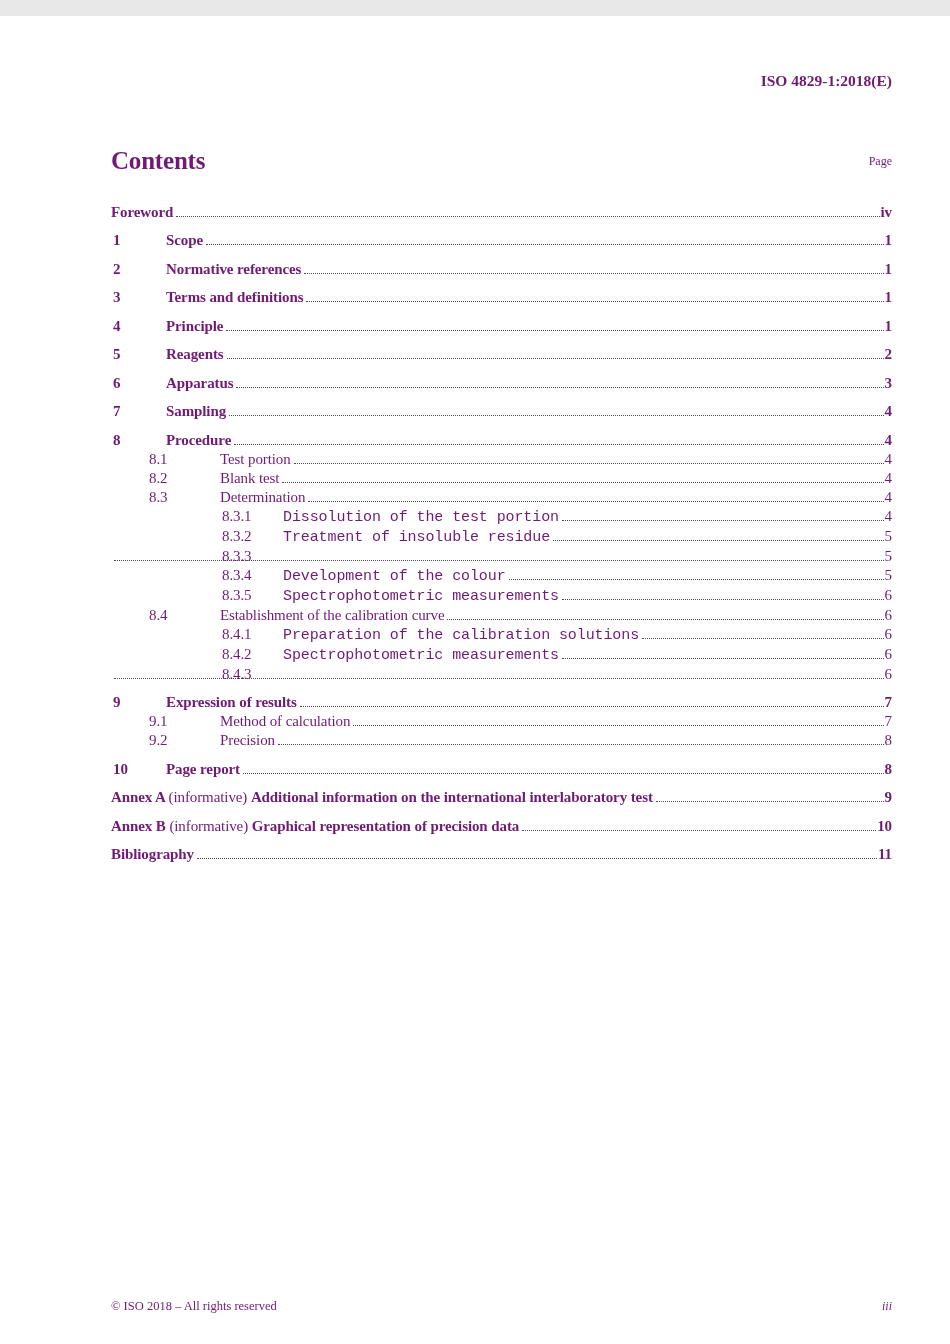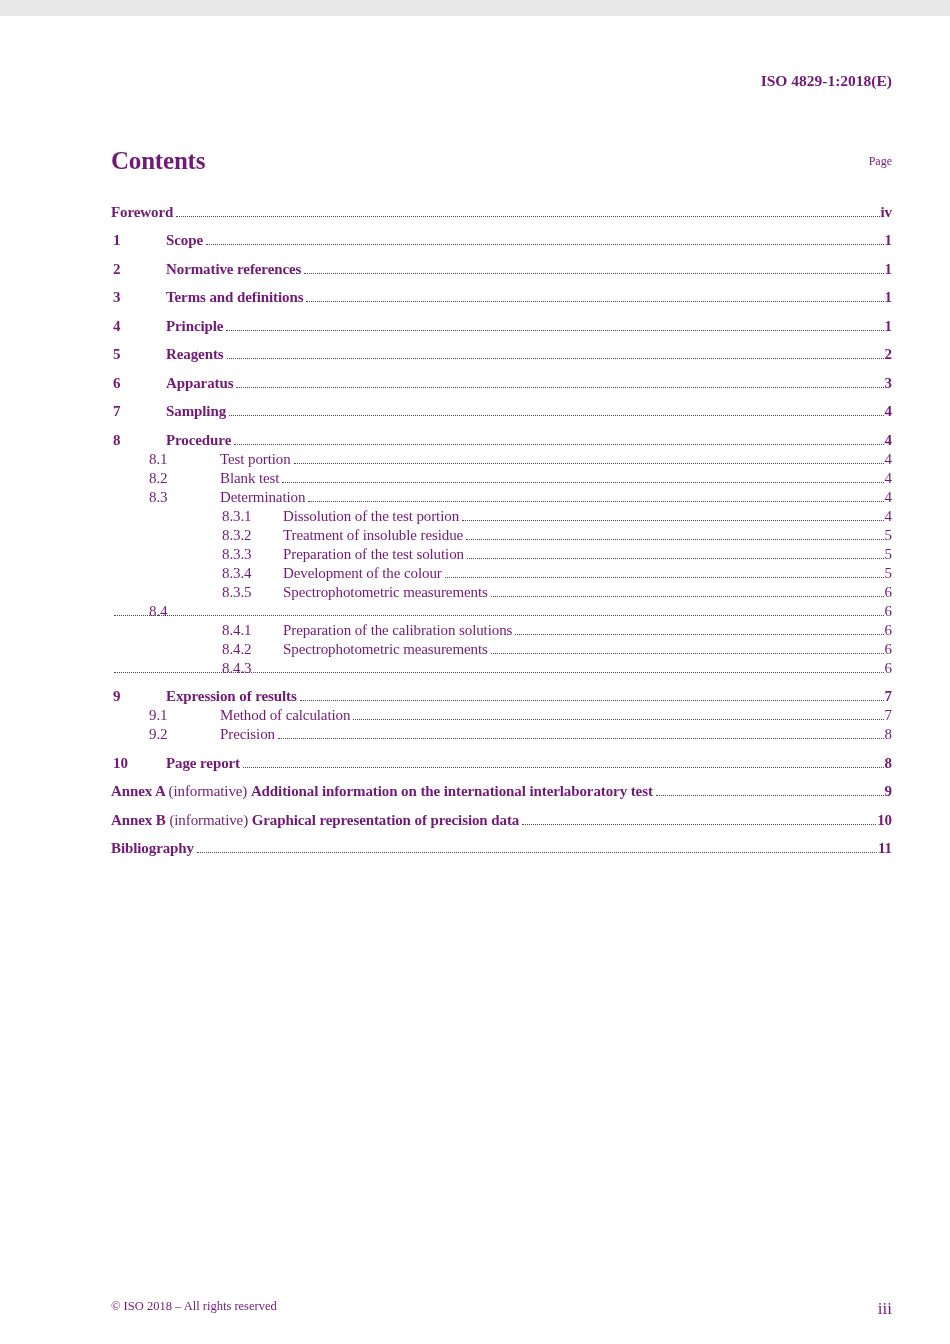--- a/index.html
+++ b/index.html
@@ -56,21 +56,21 @@
   }
   .row.major { margin-top: 9.5px; }
   .row .num { position: absolute; top: 0; left: 0; white-space: nowrap; }
   .row .title { white-space: nowrap; }
   .row.lvl0 .title { padding-left: 0; }
   .row.lvl1 .num { left: 2px; }
   .row.lvl1 .title { padding-left: 55px; }
   .row.lvl2 .num { left: 38px; }
   .row.lvl2 .title { padding-left: 109px; }
   .row.lvl3 .num { left: 111px; }
-  .row.lvl3 .title { padding-left: 172px; }
+  .row.lvl3 .title { padding-left: 172px; font-family: Liberation Mono, monospace; }
   .row.bold, .row.bold .num, .row.bold .pageno { font-weight: bold; }
   .b { font-weight: bold; }
   .r { font-weight: normal; }
   .leader {
     flex: 1 1 auto;
     min-width: 8px;
     border-bottom: 1.5px dotted #4a4a4a;
     margin: 0 1px 1px 3px;
     align-self: baseline;
   }
@@ -78,21 +78,21 @@
   .doc-footer {
     position: absolute;
     top: 1283px;
     left: 111px;
     right: 58px;
     display: flex;
     justify-content: space-between;
     align-items: flex-start;
     font-size: 12.5px;
   }
-  .footer-page { font-size: 17px; }
+  .footer-page { font-size: 12px; font-style: italic; }
 </style>
 </head>
 <body>
 
 <div class="page">
 
   <div class="doc-header">ISO 4829-1:2018(E)</div>
 
   <div class="contents-head">
     <span class="contents-title">Contents</span>
@@ -193,41 +193,41 @@
 
   <div class="row lvl3">
     <span class="num">8.3.2</span>
     <span class="title">Treatment of insoluble residue</span>
     <span class="leader"></span>
     <span class="pageno">5</span>
   </div>
 
   <div class="row lvl3">
     <span class="num">8.3.3</span>
-    <span class="title">Preparation of the test solution</span>
     <span class="leader"></span>
     <span class="pageno">5</span>
   </div>
 
   <div class="row lvl3">
     <span class="num">8.3.4</span>
     <span class="title">Development of the colour</span>
     <span class="leader"></span>
     <span class="pageno">5</span>
   </div>
 
   <div class="row lvl3">
     <span class="num">8.3.5</span>
     <span class="title">Spectrophotometric measurements</span>
     <span class="leader"></span>
     <span class="pageno">6</span>
   </div>
 
   <div class="row lvl2">
     <span class="num">8.4</span>
+    <span class="title">Establishment of the calibration curve</span>
     <span class="leader"></span>
     <span class="pageno">6</span>
   </div>
 
   <div class="row lvl3">
     <span class="num">8.4.1</span>
     <span class="title">Preparation of the calibration solutions</span>
     <span class="leader"></span>
     <span class="pageno">6</span>
   </div>

